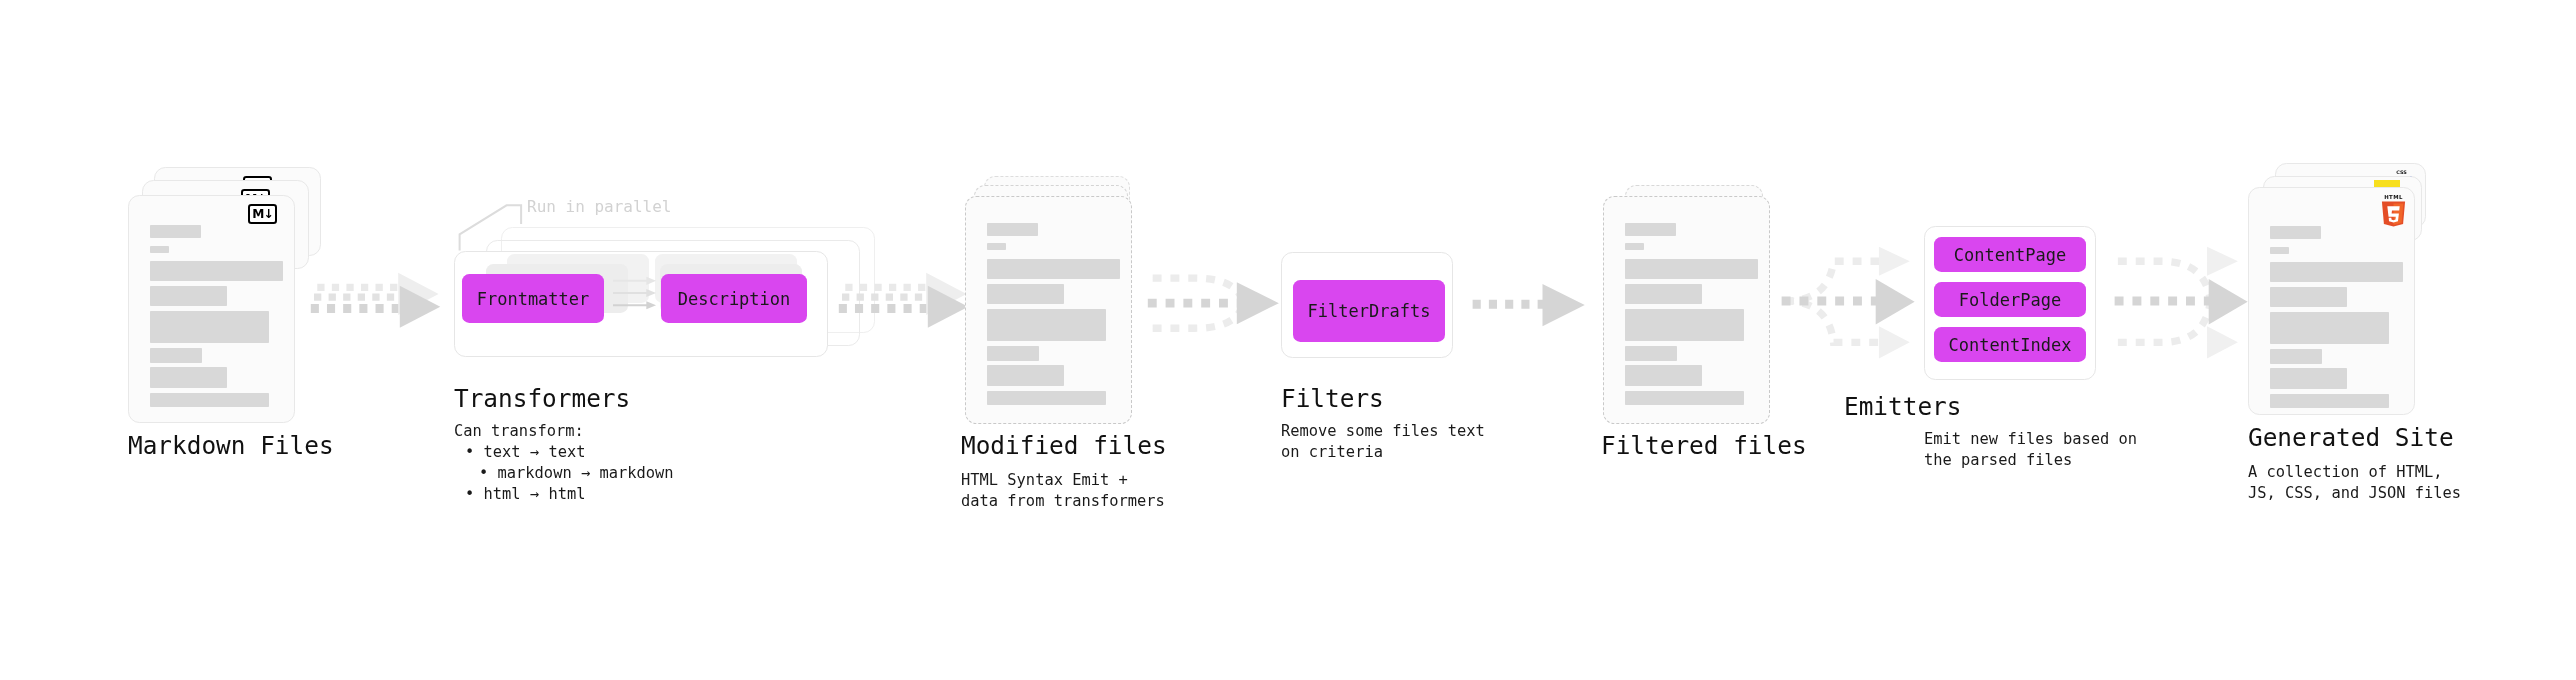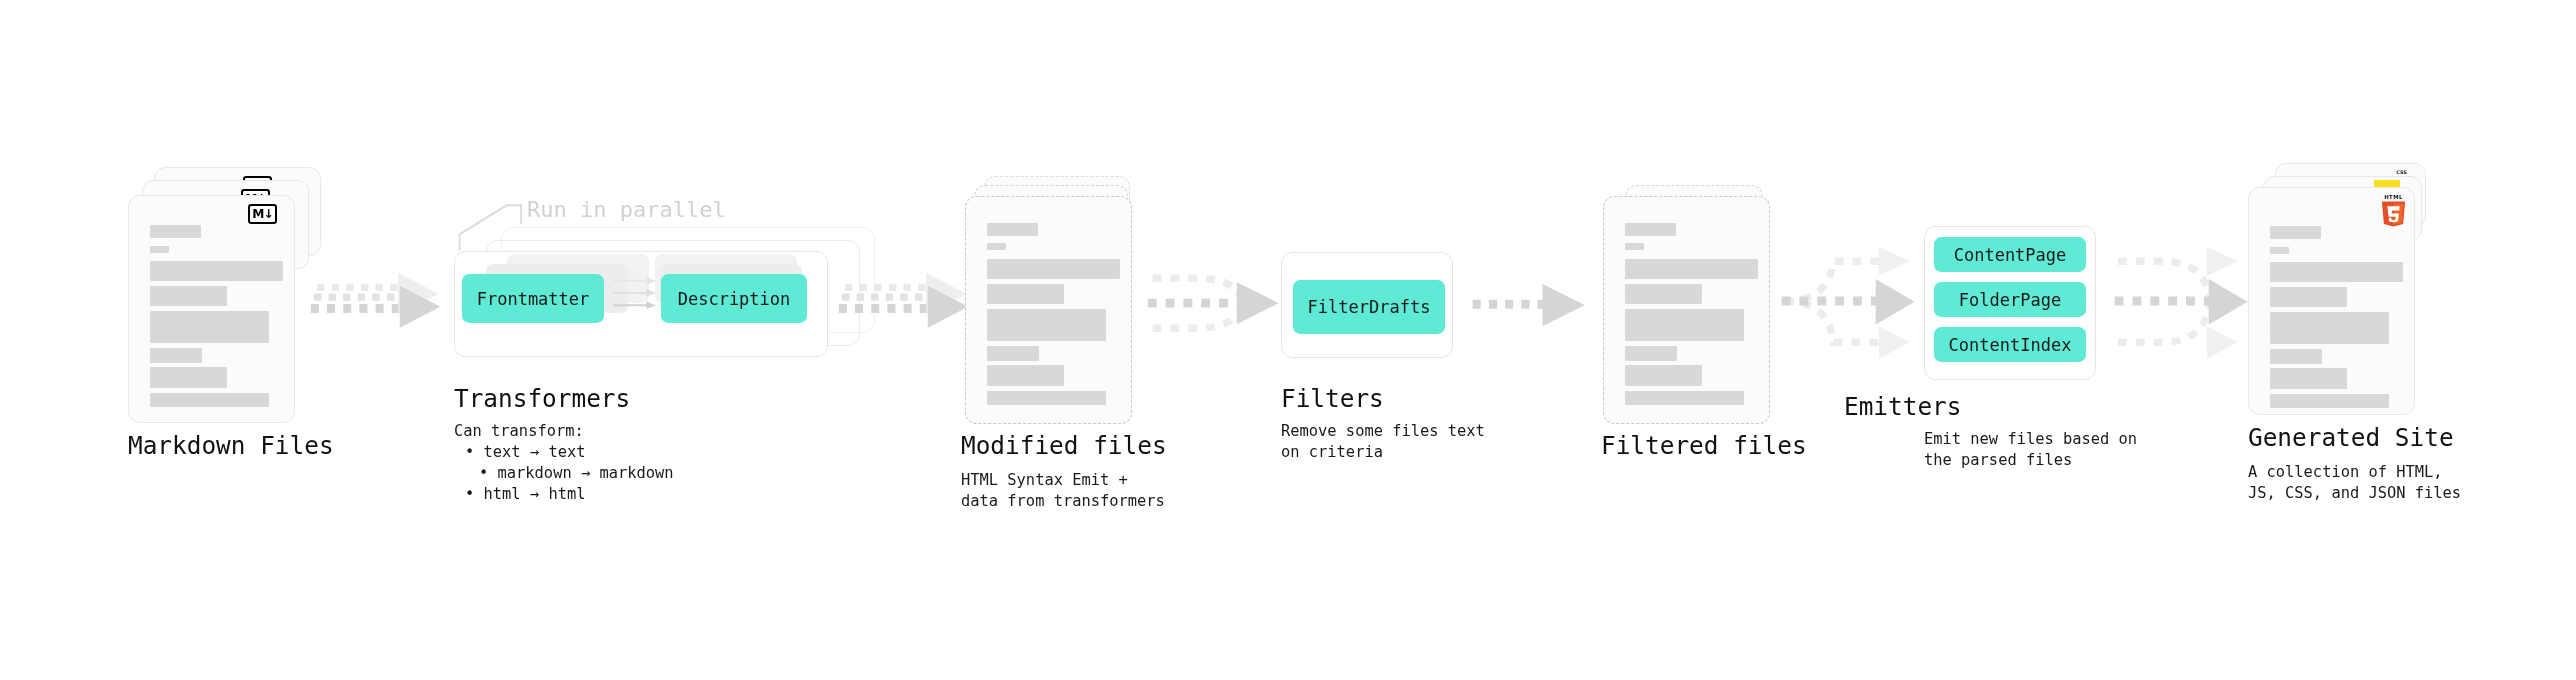--- a/index.html
+++ b/index.html
@@ -60,21 +60,21 @@
     position:absolute;
     border:1.6px solid #e6e6e6;
     border-radius:11.4px;
     background:#ffffff;
     box-sizing:border-box;
   }
   .groupbox.ghost{background:transparent;}
 
   .chip{
     position:absolute;
-    background:#5eead4;
+    background:#d946ef;
     border-radius:7.3px;
     display:flex;align-items:center;justify-content:center;
     font-size:17px;
     color:#1a1a1a;
     box-sizing:border-box;
     white-space:nowrap;
   }
   .chip.ghost{background:#ededed;}
   .chip.ghost2{background:#f2f2f2;}
 
@@ -88,21 +88,21 @@
   }
   .sub{
     position:absolute;
     font-size:15.4px;
     line-height:21px;
     color:#1a1a1a;
     white-space:pre;
   }
   .parallel-label{
     position:absolute;
-    font-size:22px;
+    font-size:16px;
     color:#d2d2d2;
     white-space:nowrap;
   }
   svg{position:absolute;overflow:visible;}
 </style>
 </head>
 <body>
 
 <div class="stage">
 
@@ -217,21 +217,21 @@
   <g fill="none" stroke-dasharray="11 11" stroke-width="9">
     <path d="M8 10 H60 Q112 10 120 40" stroke="#ececec"></path>
     <path d="M8 72 H60 Q112 72 120 42" stroke="#ececec"></path>
     <path d="M2 41 H122" stroke="#d5d5d5" stroke-width="11"></path>
   </g>
   <polygon points="112,15 164,41 112,67" fill="#d5d5d5"></polygon>
 </svg>
 
 <div class="stage">
   <div class="groupbox" style="left:1281px;top:252px;width:172px;height:106px;"></div>
-  <div class="chip" style="left:1293px;top:280px;width:152px;height:54px;">FilterDrafts</div>
+  <div class="chip" style="left:1293px;top:280px;width:152px;height:62px;">FilterDrafts</div>
 
   <div class="title" style="left:1281px;top:384px;">Filters</div>
   <div class="sub" style="left:1281px;top:421px;">Remove some files text
 on criteria</div>
 </div>
 
 <svg style="left:1471px;top:288px;width:130px;height:52px;" width="130" height="52" viewBox="0 0 160 64">
   <path d="M2 20 H96" stroke="#d5d5d5" stroke-width="11" stroke-dasharray="10 10" fill="none"></path>
   <polygon points="88,-5 140,21 88,47" fill="#d5d5d5"></polygon>
 </svg>

